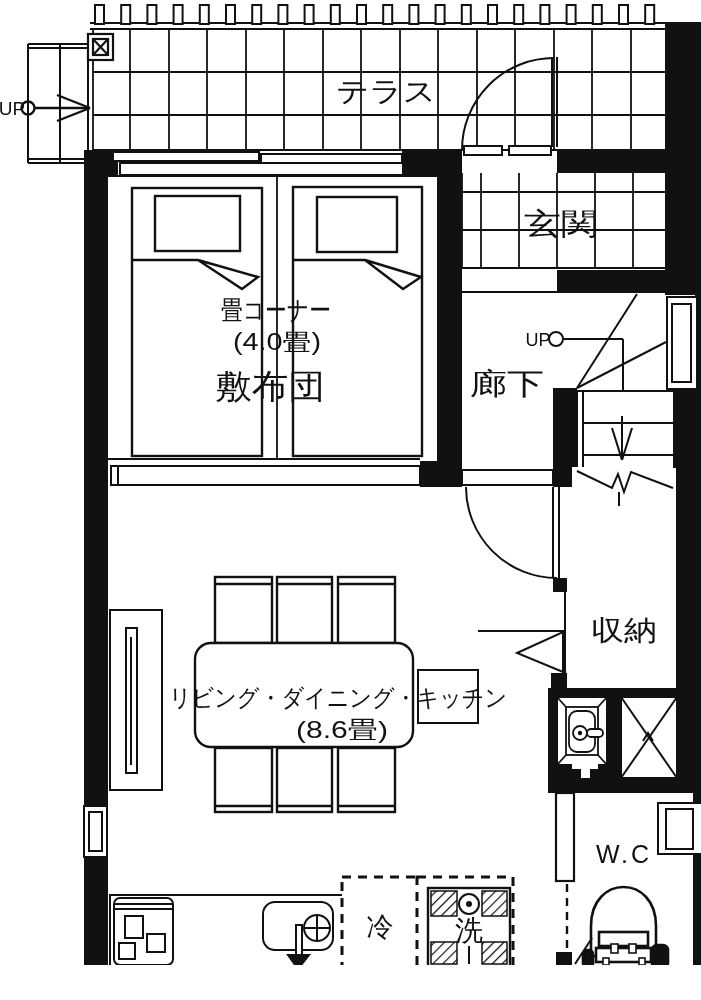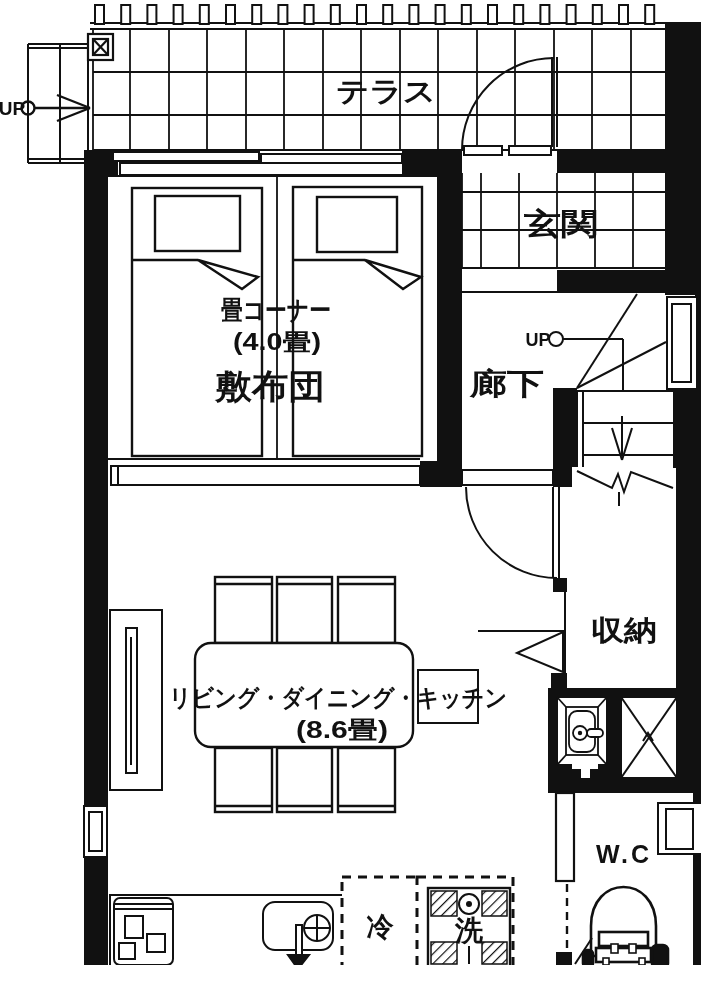--- a/index.html
+++ b/index.html
@@ -1,17 +1,17 @@
 <!DOCTYPE html>
 <html><head>
 <meta charset="utf-8">
 <style>
   html,body{margin:0;padding:0;background:#ffffff;}
   .page{position:relative;width:701px;height:965px;background:#ffffff;overflow:hidden;
-        font-family:"Liberation Sans","DejaVu Sans",sans-serif;font-weight:bold;}
+        font-family:"Liberation Sans","DejaVu Sans",sans-serif;}
   svg{position:absolute;left:0;top:0;}
   text{fill:#111;font-family:"Liberation Sans","DejaVu Sans",sans-serif;}
 </style>
 </head>
 <body>
 
 <div class="page">
 <svg width="701" height="1000" viewBox="0 0 701 1000">
   <defs>
     <pattern id="hatch" width="7" height="7" patternUnits="userSpaceOnUse" patternTransform="rotate(45)">

